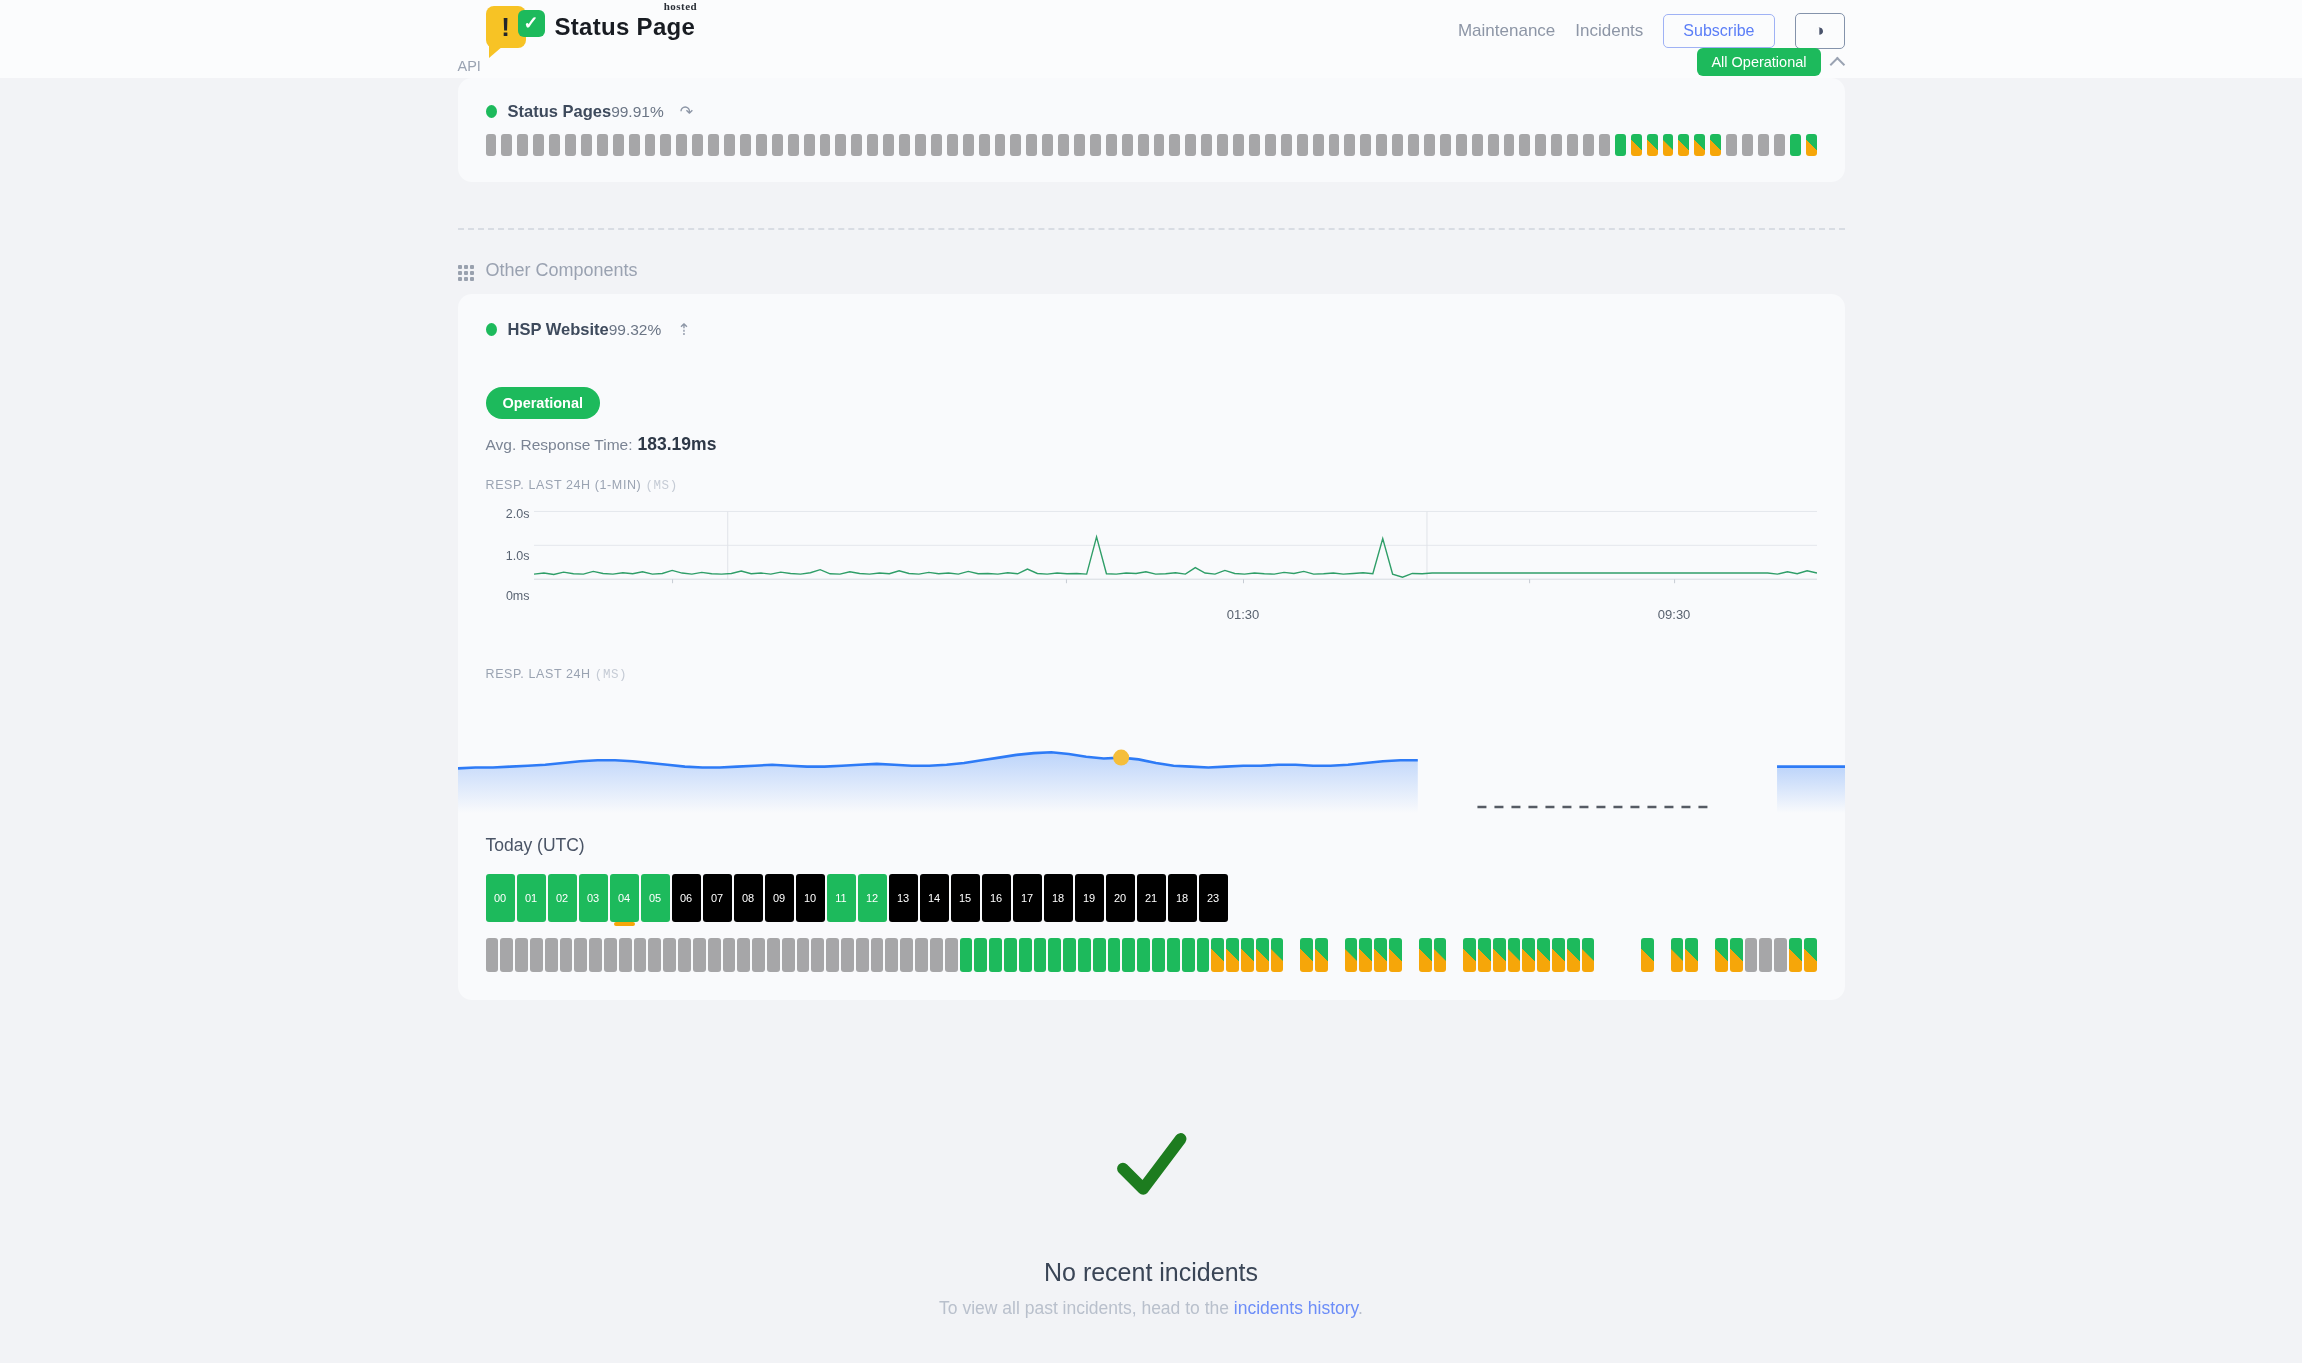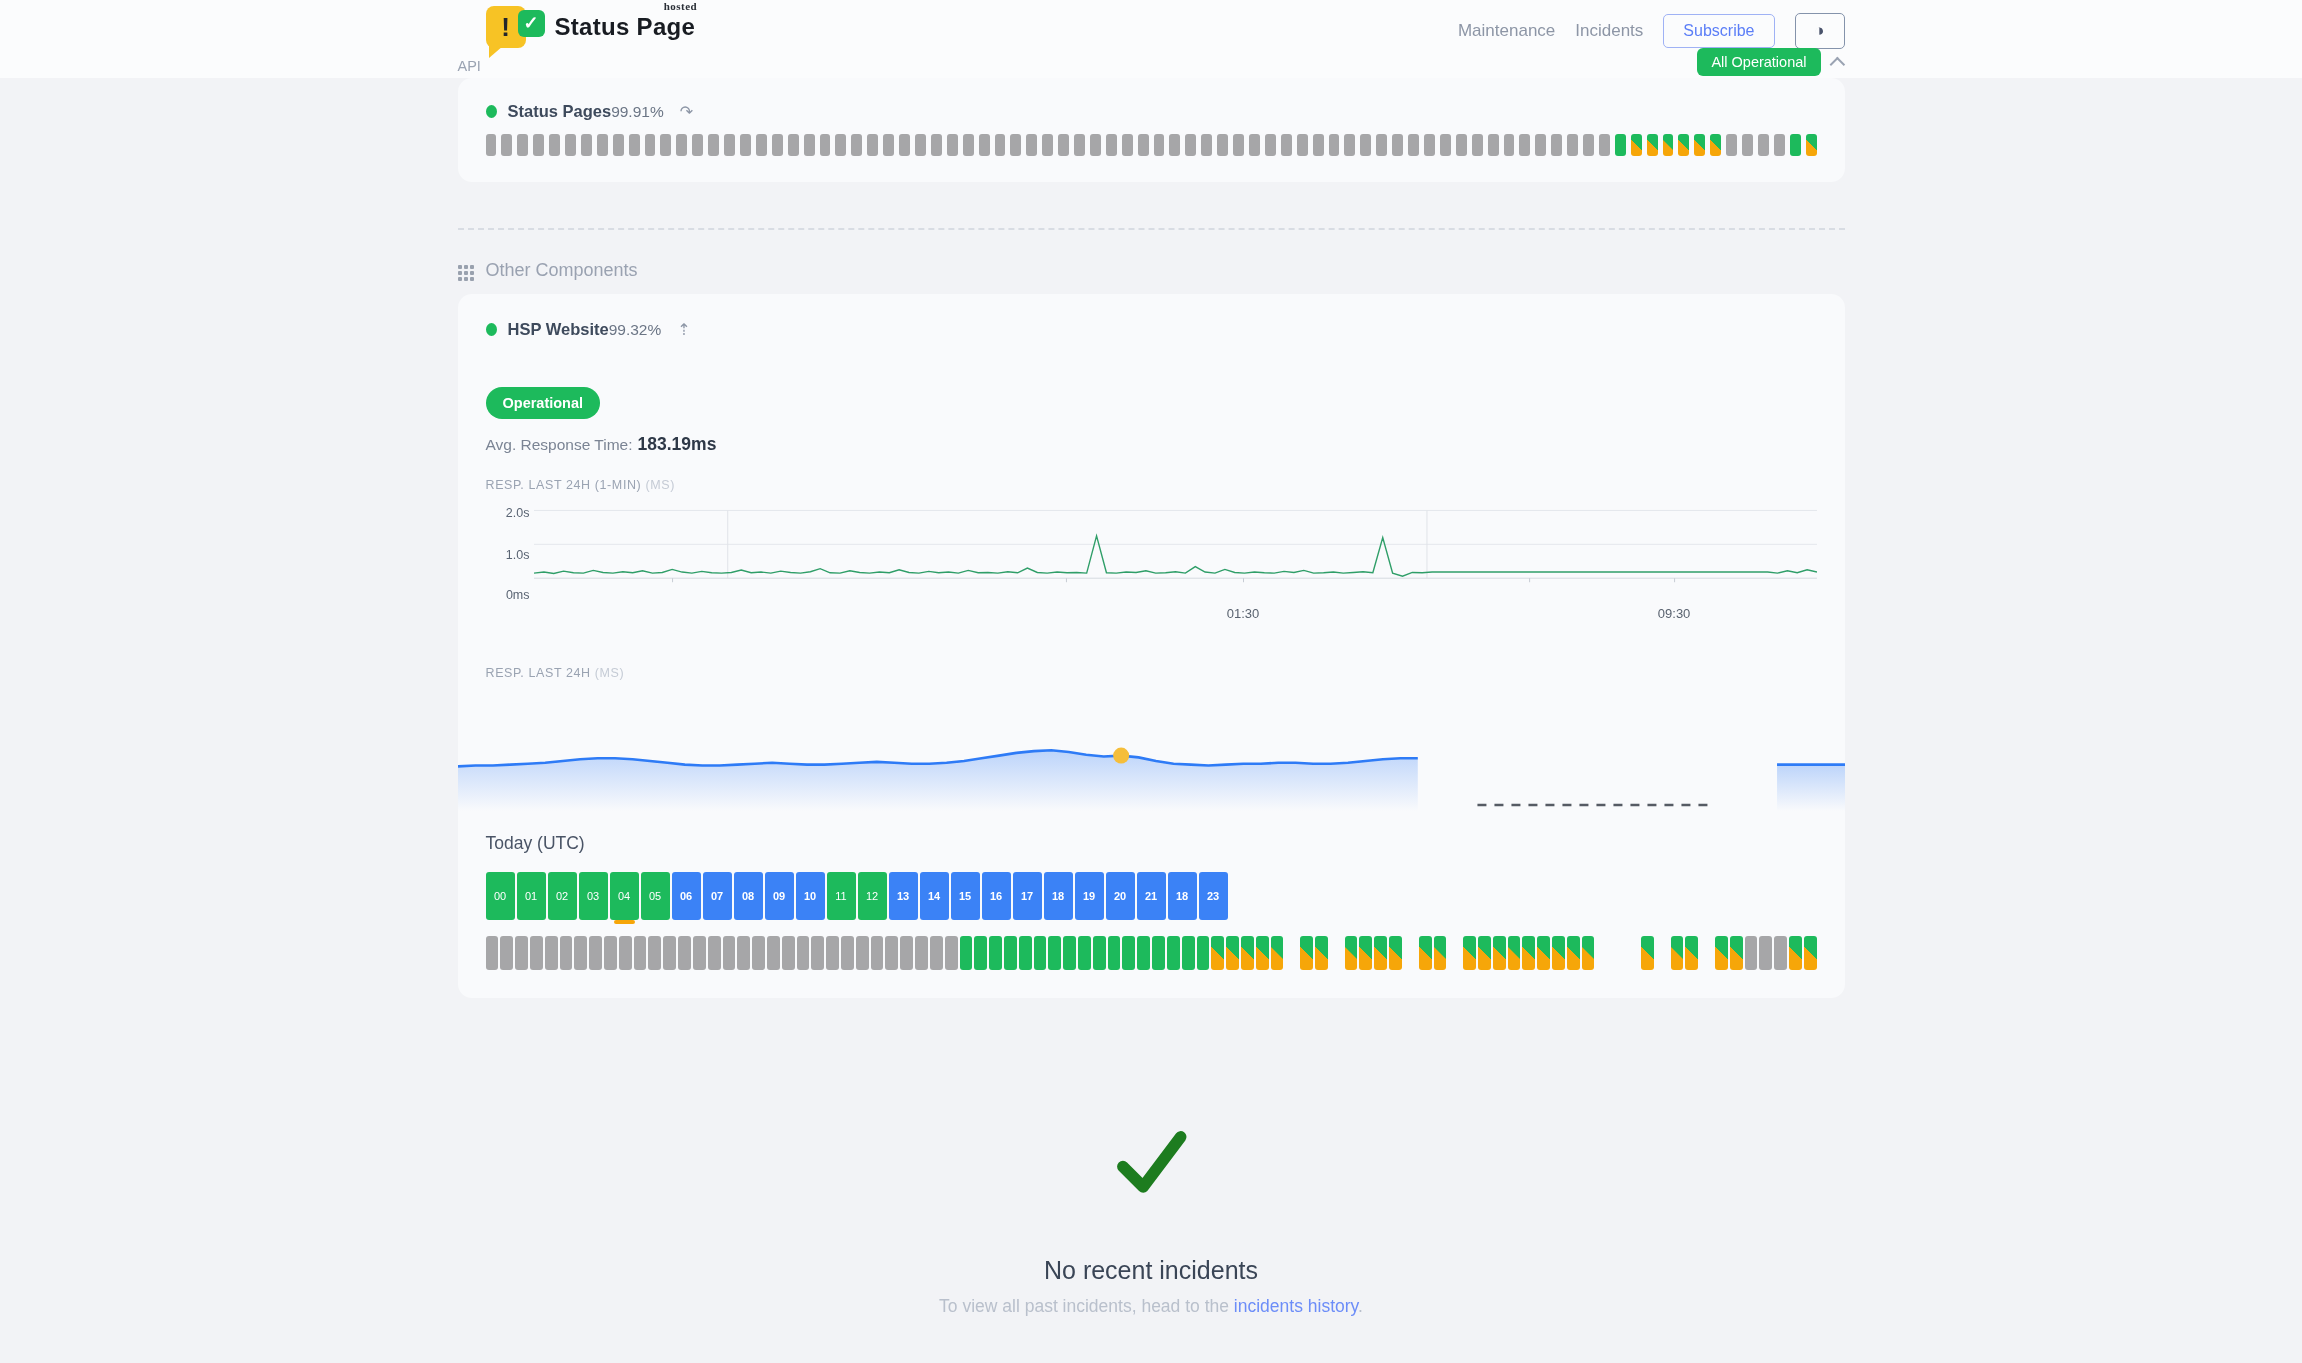--- a/index.html
+++ b/index.html
@@ -53,41 +53,41 @@
   .grid-icon { display:grid; grid-template-columns:repeat(3,4px); grid-gap:2px; }
   .grid-icon i { width:4px; height:4px; background:#99a1ae; border-radius:1px; }
   .section-title { font-size:18px; color:#9aa2b1; }
 
   .hsp-card { margin-top:13px; padding:26px 28px 28px 28px; }
   .op-badge { display:inline-block; background:var(--green); color:#fff; font-size:14.5px; font-weight:bold;
               border-radius:999px; padding:8px 17px; margin-top:48px; }
   .avg-row { margin-top:15px; font-size:15.5px; color:#7b8494; }
   .avg-row b { font-size:17.5px; color:#2e3847; margin-left:5px; }
   .mini-label { margin-top:23px; font-size:12.5px; color:#9aa3b2; letter-spacing:.6px; }
-  .mini-label .units { color:#c5cbd5; }
+  .mini-label .units { color:#c5cbd5;font-family:Liberation Mono, monospace; }
 
   
   .chart1 { display:flex; margin-top:12px; height:124px; }
   .c1-ylab { width:48px; position:relative; font-size:12.5px; color:#5a6473; }
   .c1-ylab div { position:absolute; right:4px; }
   .c1-plot { flex:1; position:relative; height:124px; }
   .c1-plot svg { width:100%; height:100px; display:block; }
   .c1-xlab { position:absolute; top:102px; transform:translateX(-50%); font-size:13px; color:#59626f; }
 
   
   .chart2 { margin:26px -28px 0 -28px; height:105px; }
   .chart2 svg { width:100%; height:105px; display:block; }
 
   .block-title { margin-top:22px; font-size:17.5px; color:#4a5466; }
 
   .hours-row { display:flex; gap:2px; margin-top:18px; }
   .hour { width:29px; height:48px; border-radius:3px; position:relative;
           display:flex; align-items:center; justify-content:center;
           font-size:11px; color:#fff; cursor:pointer; }
-  .hour.n { background:#3b82f6;font-weight:bold; }
+  .hour.n { background:#000000; }
   .hour.u { background:var(--green); }
   .hour.P { background:var(--green); }
   .hour.P::after { content:""; position:absolute; left:4px; right:4px; bottom:-4px; height:4px;
           background:var(--orange); border-radius:2px; }
 
   .bars90-row { display:flex; gap:2px; margin-top:16px; }
   .bars90-row .ubar { flex:1; height:34px; border-radius:3px; }
 
   
   .no-incidents { text-align:center; margin-top:128px; }

